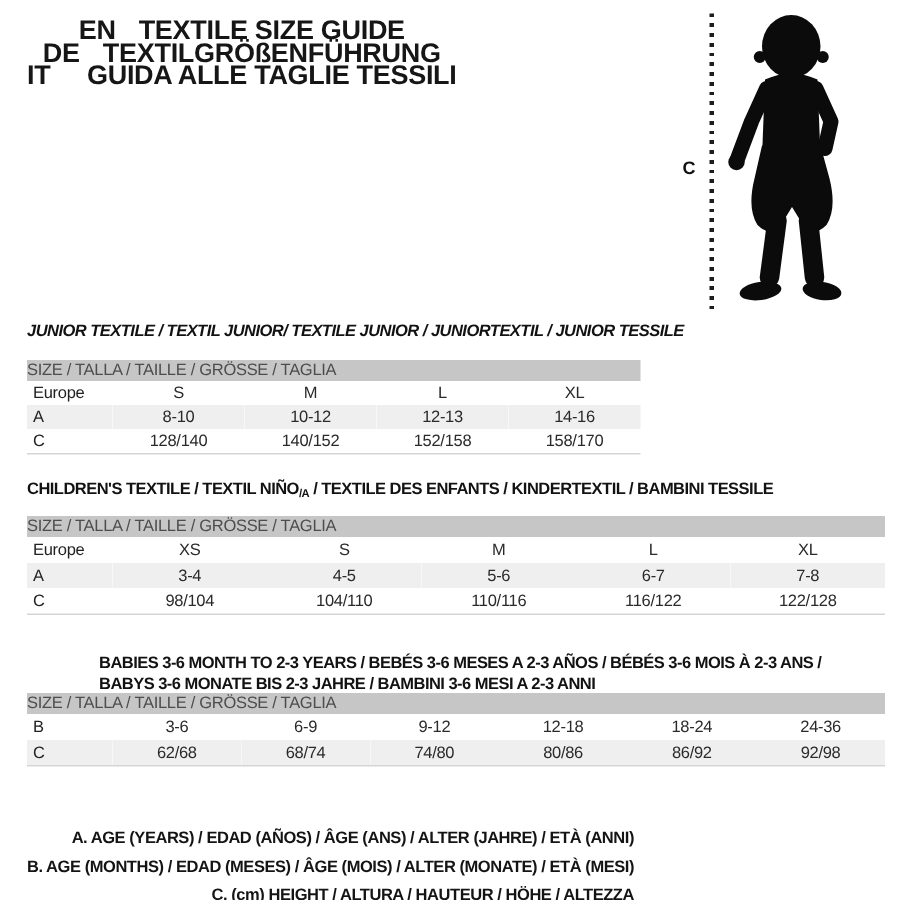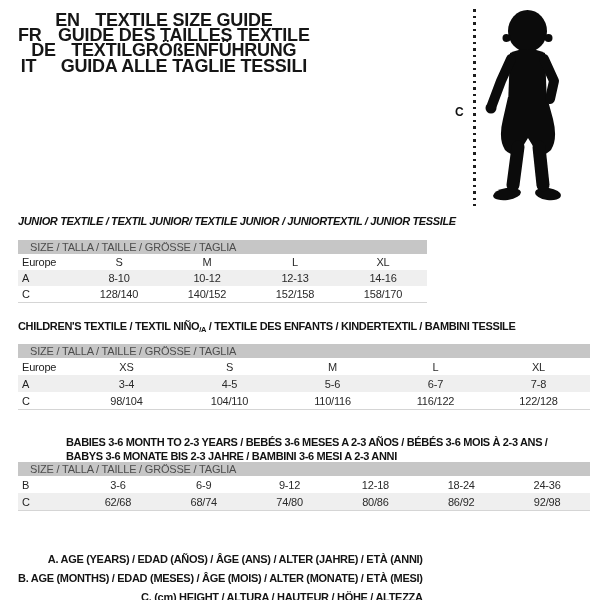--- a/index.html
+++ b/index.html
@@ -33,21 +33,21 @@
   .sec3-title{top:436px;margin-left:48px;}
   .title-sub{font-size:7.5px;vertical-align:-2px;}
 
   
   .table-wrap{border-bottom:1px solid #d5d5d5;}
   .tw1{left:18px;top:240px;width:409px;}
   .tw2{left:18px;top:344px;width:572px;}
   .tw3{left:18px;top:462px;width:572px;}
   .size-bar{
     height:14px;background:#c6c6c6;color:#4d4d4d;
-    font-size:11px;line-height:14px;padding-left:12px;letter-spacing:-0.2px;
+    font-size:11px;line-height:14px;padding-left:0;letter-spacing:-0.2px;
   }
   table{border-collapse:collapse;table-layout:fixed;width:100%;}
   td{
     padding:0;text-align:center;font-size:11px;color:#2a2a2a;
     letter-spacing:-0.2px;overflow:hidden;white-space:nowrap;
   }
   td:first-child{text-align:left;padding-left:4px;color:#222;}
   col.c0{width:57px;}
   .t1 td{height:16px;}
   .t2 td,.t3 td{height:17px;}
@@ -59,24 +59,20 @@
 </style>
 </head>
 <body>
 
 <div>
 
   <div class="abs lang-block">
     <div class="lang-row">
       <span class="lang-code">EN</span>
       <span class="lang-label">TEXTILE SIZE GUIDE</span>
-    </div>
-    <div class="lang-row">
-      <span class="lang-code">FR</span>
-      <span class="lang-label">GUIDE DES TAILLES TEXTILE</span>
     </div>
     <div class="lang-row">
       <span class="lang-code">DE</span>
       <span class="lang-label">TEXTILGRÖßENFÜHRUNG</span>
     </div>
     <div class="lang-row">
       <span class="lang-code">IT</span>
       <span class="lang-label">GUIDA ALLE TAGLIE TESSILI</span>
     </div>
   </div>

